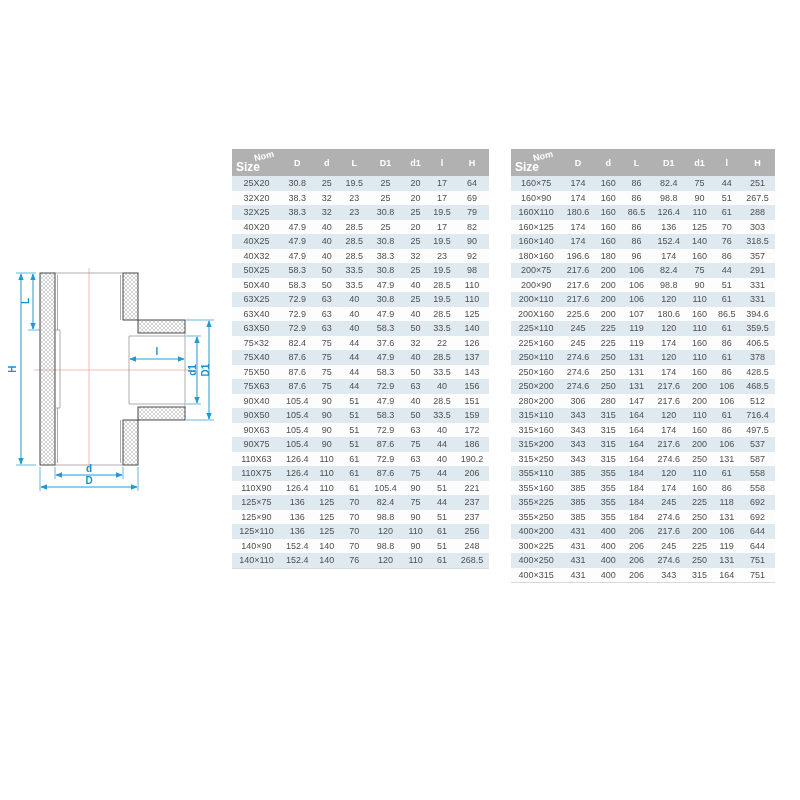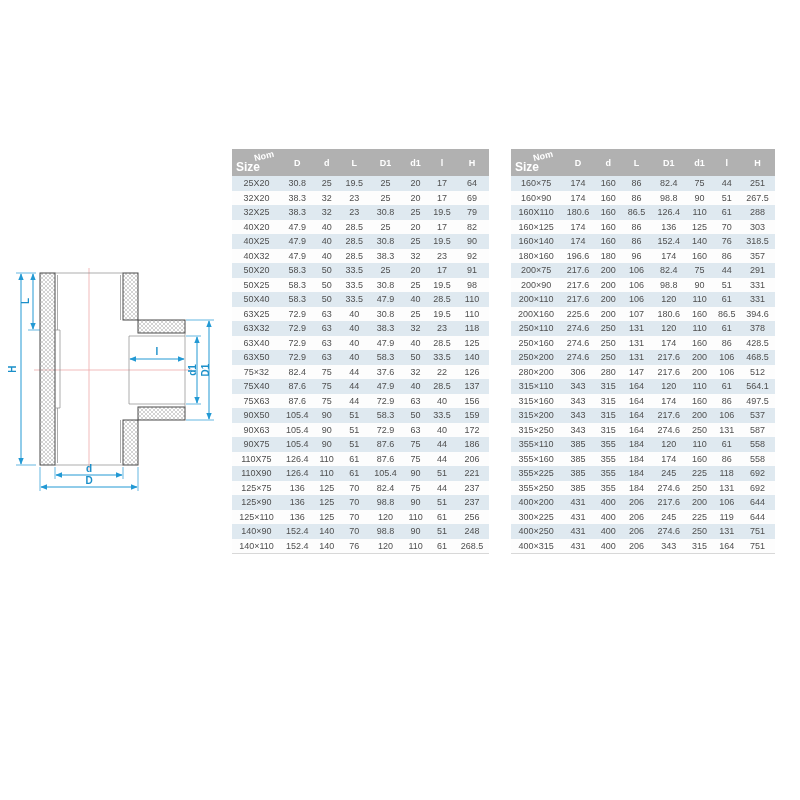--- a/index.html
+++ b/index.html
@@ -186,30 +186,20 @@
             <td>40X32</td>
             <td>47.9</td>
             <td>40</td>
             <td>28.5</td>
             <td>38.3</td>
             <td>32</td>
             <td>23</td>
             <td>92</td>
           </tr>
           <tr>
-            <td>50X20</td>
-            <td>58.3</td>
-            <td>50</td>
-            <td>33.5</td>
-            <td>25</td>
-            <td>20</td>
-            <td>17</td>
-            <td>91</td>
-          </tr>
-          <tr>
             <td>50X25</td>
             <td>58.3</td>
             <td>50</td>
             <td>33.5</td>
             <td>30.8</td>
             <td>25</td>
             <td>19.5</td>
             <td>98</td>
           </tr>
           <tr>
@@ -226,30 +216,20 @@
             <td>63X25</td>
             <td>72.9</td>
             <td>63</td>
             <td>40</td>
             <td>30.8</td>
             <td>25</td>
             <td>19.5</td>
             <td>110</td>
           </tr>
           <tr>
-            <td>63X32</td>
-            <td>72.9</td>
-            <td>63</td>
-            <td>40</td>
-            <td>38.3</td>
-            <td>32</td>
-            <td>23</td>
-            <td>118</td>
-          </tr>
-          <tr>
             <td>63X40</td>
             <td>72.9</td>
             <td>63</td>
             <td>40</td>
             <td>47.9</td>
             <td>40</td>
             <td>28.5</td>
             <td>125</td>
           </tr>
           <tr>
@@ -276,28 +256,48 @@
             <td>75X40</td>
             <td>87.6</td>
             <td>75</td>
             <td>44</td>
             <td>47.9</td>
             <td>40</td>
             <td>28.5</td>
             <td>137</td>
           </tr>
           <tr>
+            <td>75X50</td>
+            <td>87.6</td>
+            <td>75</td>
+            <td>44</td>
+            <td>58.3</td>
+            <td>50</td>
+            <td>33.5</td>
+            <td>143</td>
+          </tr>
+          <tr>
             <td>75X63</td>
             <td>87.6</td>
             <td>75</td>
             <td>44</td>
             <td>72.9</td>
             <td>63</td>
             <td>40</td>
             <td>156</td>
+          </tr>
+          <tr>
+            <td>90X40</td>
+            <td>105.4</td>
+            <td>90</td>
+            <td>51</td>
+            <td>47.9</td>
+            <td>40</td>
+            <td>28.5</td>
+            <td>151</td>
           </tr>
           <tr>
             <td>90X50</td>
             <td>105.4</td>
             <td>90</td>
             <td>51</td>
             <td>58.3</td>
             <td>50</td>
             <td>33.5</td>
             <td>159</td>
@@ -314,20 +314,30 @@
           </tr>
           <tr>
             <td>90X75</td>
             <td>105.4</td>
             <td>90</td>
             <td>51</td>
             <td>87.6</td>
             <td>75</td>
             <td>44</td>
             <td>186</td>
+          </tr>
+          <tr>
+            <td>110X63</td>
+            <td>126.4</td>
+            <td>110</td>
+            <td>61</td>
+            <td>72.9</td>
+            <td>63</td>
+            <td>40</td>
+            <td>190.2</td>
           </tr>
           <tr>
             <td>110X75</td>
             <td>126.4</td>
             <td>110</td>
             <td>61</td>
             <td>87.6</td>
             <td>75</td>
             <td>44</td>
             <td>206</td>
@@ -517,20 +527,40 @@
             <td>200X160</td>
             <td>225.6</td>
             <td>200</td>
             <td>107</td>
             <td>180.6</td>
             <td>160</td>
             <td>86.5</td>
             <td>394.6</td>
           </tr>
           <tr>
+            <td>225×110</td>
+            <td>245</td>
+            <td>225</td>
+            <td>119</td>
+            <td>120</td>
+            <td>110</td>
+            <td>61</td>
+            <td>359.5</td>
+          </tr>
+          <tr>
+            <td>225×160</td>
+            <td>245</td>
+            <td>225</td>
+            <td>119</td>
+            <td>174</td>
+            <td>160</td>
+            <td>86</td>
+            <td>406.5</td>
+          </tr>
+          <tr>
             <td>250×110</td>
             <td>274.6</td>
             <td>250</td>
             <td>131</td>
             <td>120</td>
             <td>110</td>
             <td>61</td>
             <td>378</td>
           </tr>
           <tr>
@@ -564,21 +594,21 @@
             <td>512</td>
           </tr>
           <tr>
             <td>315×110</td>
             <td>343</td>
             <td>315</td>
             <td>164</td>
             <td>120</td>
             <td>110</td>
             <td>61</td>
-            <td>564.1</td>
+            <td>716.4</td>
           </tr>
           <tr>
             <td>315×160</td>
             <td>343</td>
             <td>315</td>
             <td>164</td>
             <td>174</td>
             <td>160</td>
             <td>86</td>
             <td>497.5</td>

